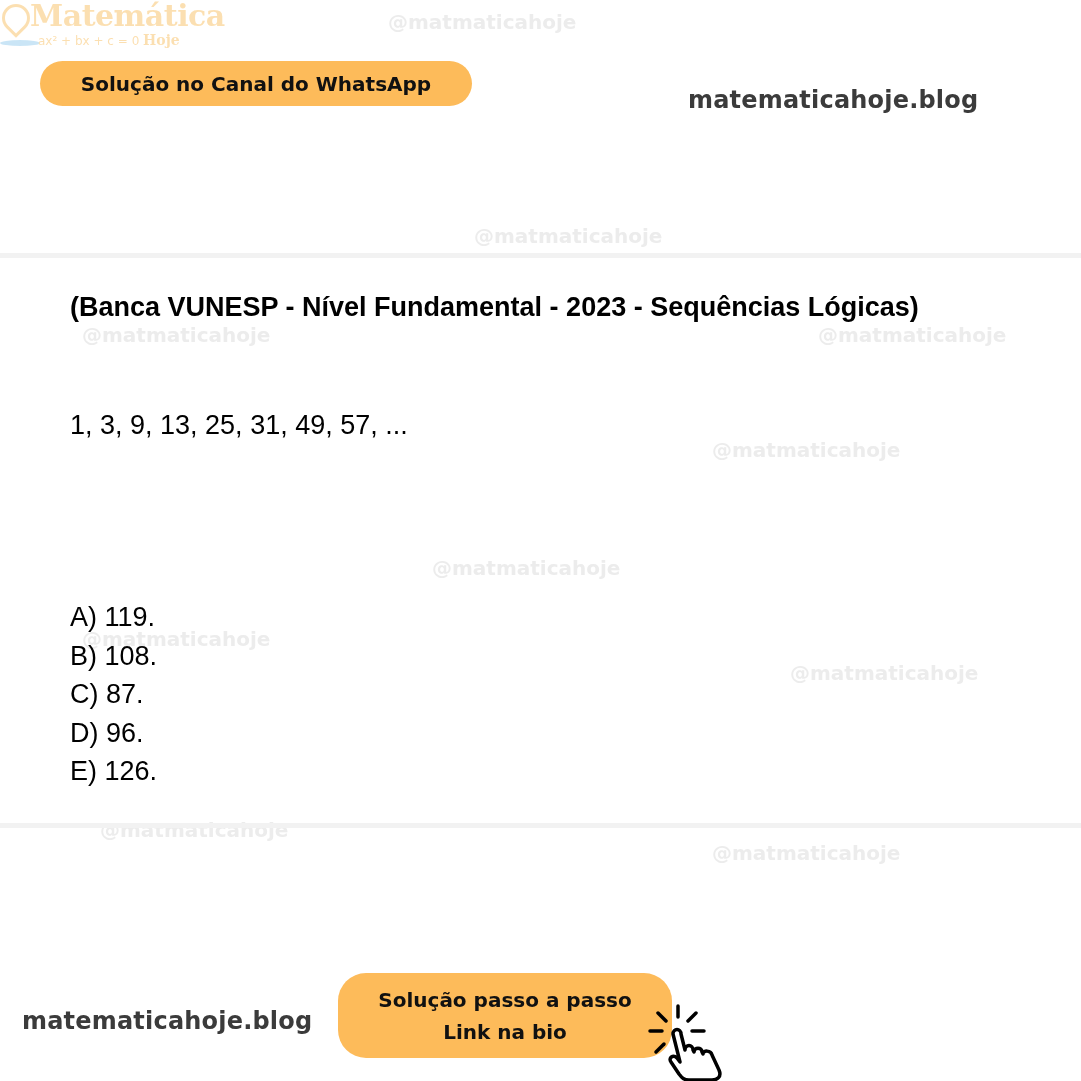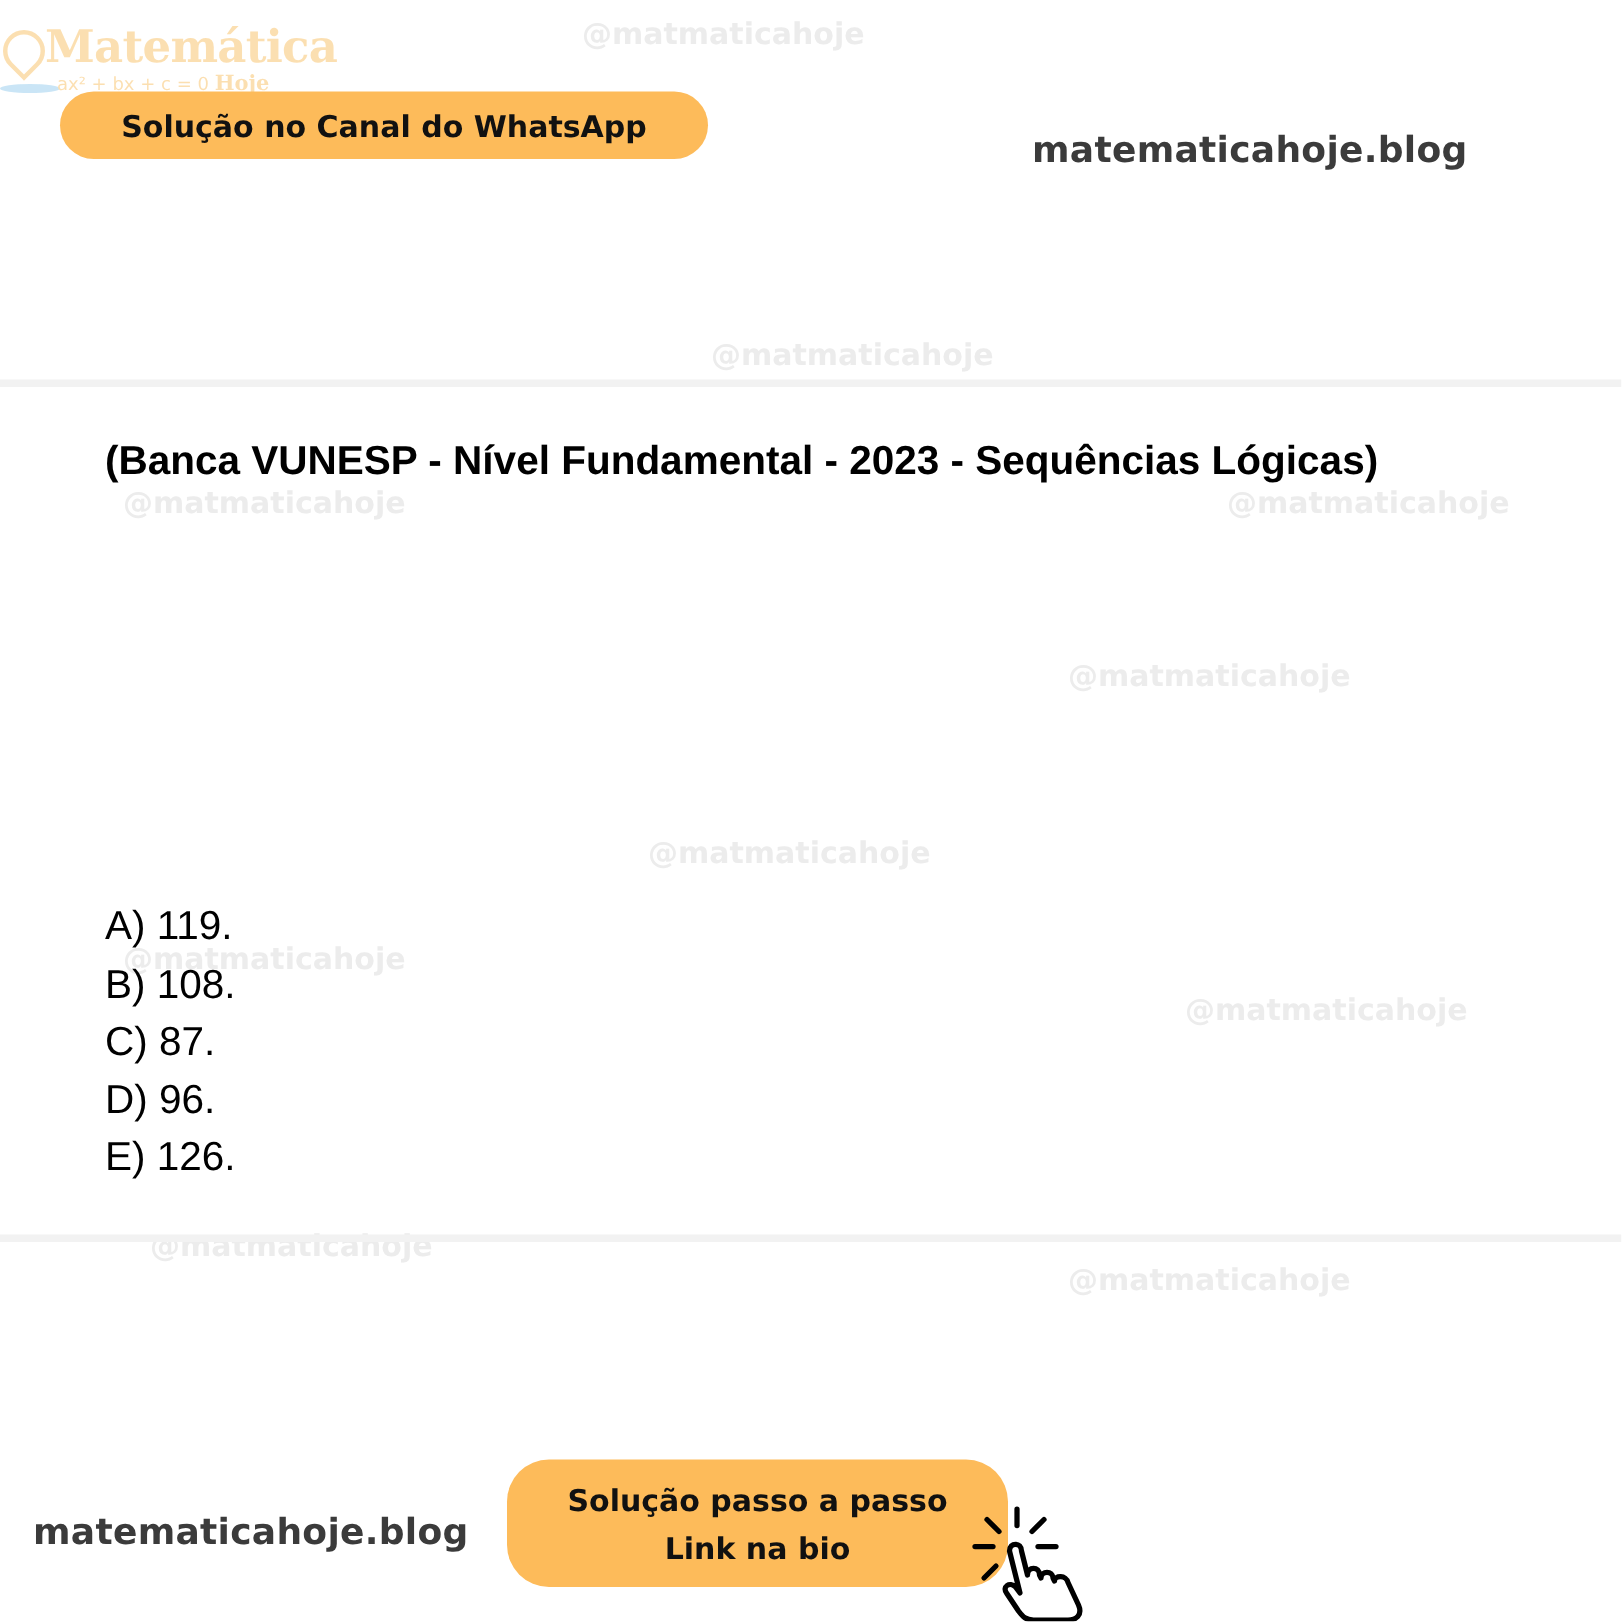--- a/index.html
+++ b/index.html
@@ -4,21 +4,21 @@
 <style>
   html, body { margin: 0; padding: 0; }
   body {
     width: 1081px; height: 1081px; position: relative; overflow: hidden;
     background: #ffffff;
     font-family: "Liberation Sans", sans-serif;
   }
   .abs { position: absolute; }
 
   
-  .logo { left: 0; top: 16px; width: 230px; height: 52px; opacity: 0.35; }
+  .logo { left: 0; top: 0; width: 230px; height: 52px; opacity: 0.35; }
   .logo-title {
     position: absolute; left: 30px; top: -2px;
     font-family: "DejaVu Serif", serif; font-weight: bold;
     font-size: 30px; color: #f6a623; letter-spacing: -0.5px;
   }
   .logo-sub {
     position: absolute; left: 38px; top: 32px;
     font-family: "DejaVu Sans", sans-serif; font-size: 12px; color: #f6a623;
   }
   .logo-sub b { font-family: "DejaVu Serif", serif; font-size: 14px; }
@@ -113,20 +113,21 @@
 </div>
 
 <div class="abs site site-top">matematicahoje.blog</div>
 
 <div class="abs rule" style="top:253px;"></div>
 <div class="abs rule" style="top:823px;"></div>
 
 <div class="abs q-title">(Banca VUNESP - Nível Fundamental - 2023 - Sequências Lógicas)</div>
 
 <div class="abs q-body">
+  <span class="line">1, 3, 9, 13, 25, 31, 49, 57, ...</span>
 </div>
 
 <div class="abs options">
   <div>A) 119.</div>
   <div>B) 108.</div>
   <div>C) 87.</div>
   <div>D) 96.</div>
   <div>E) 126.</div>
 </div>
 

